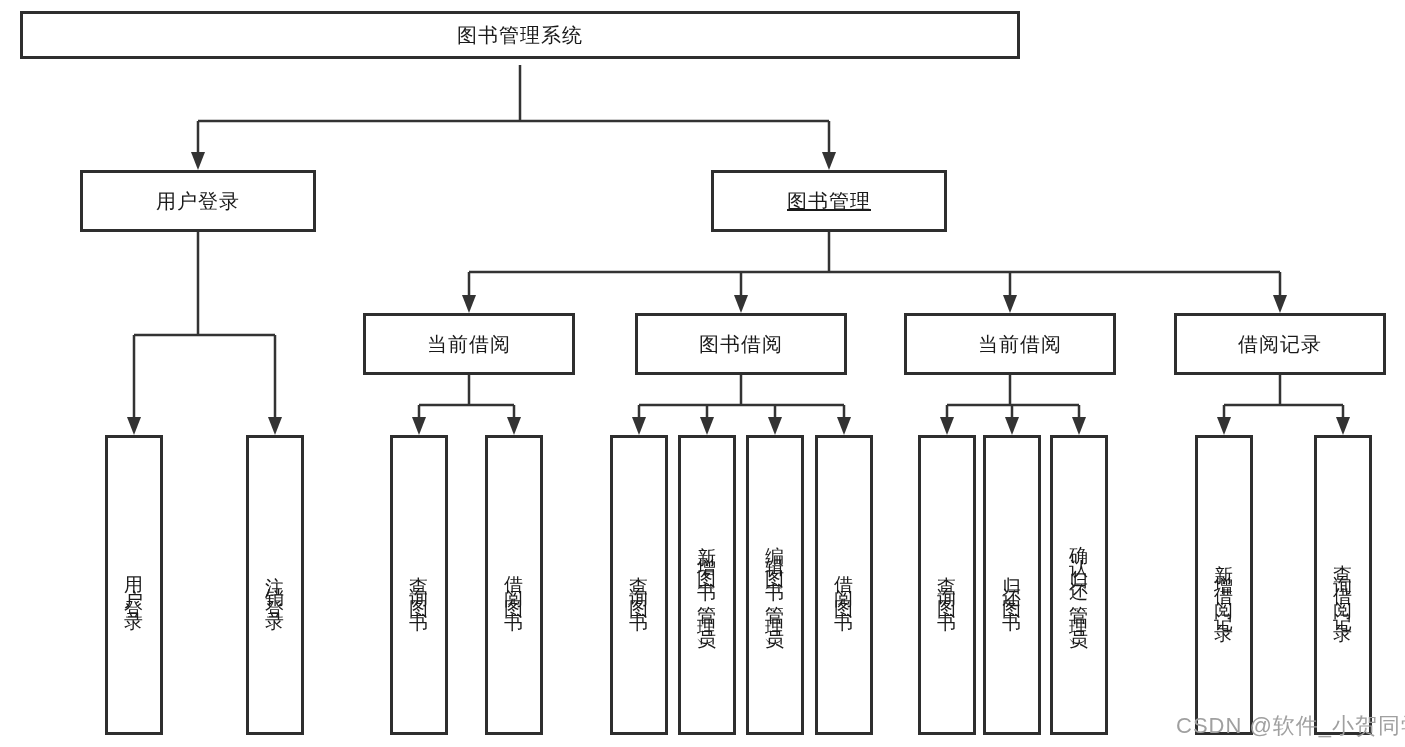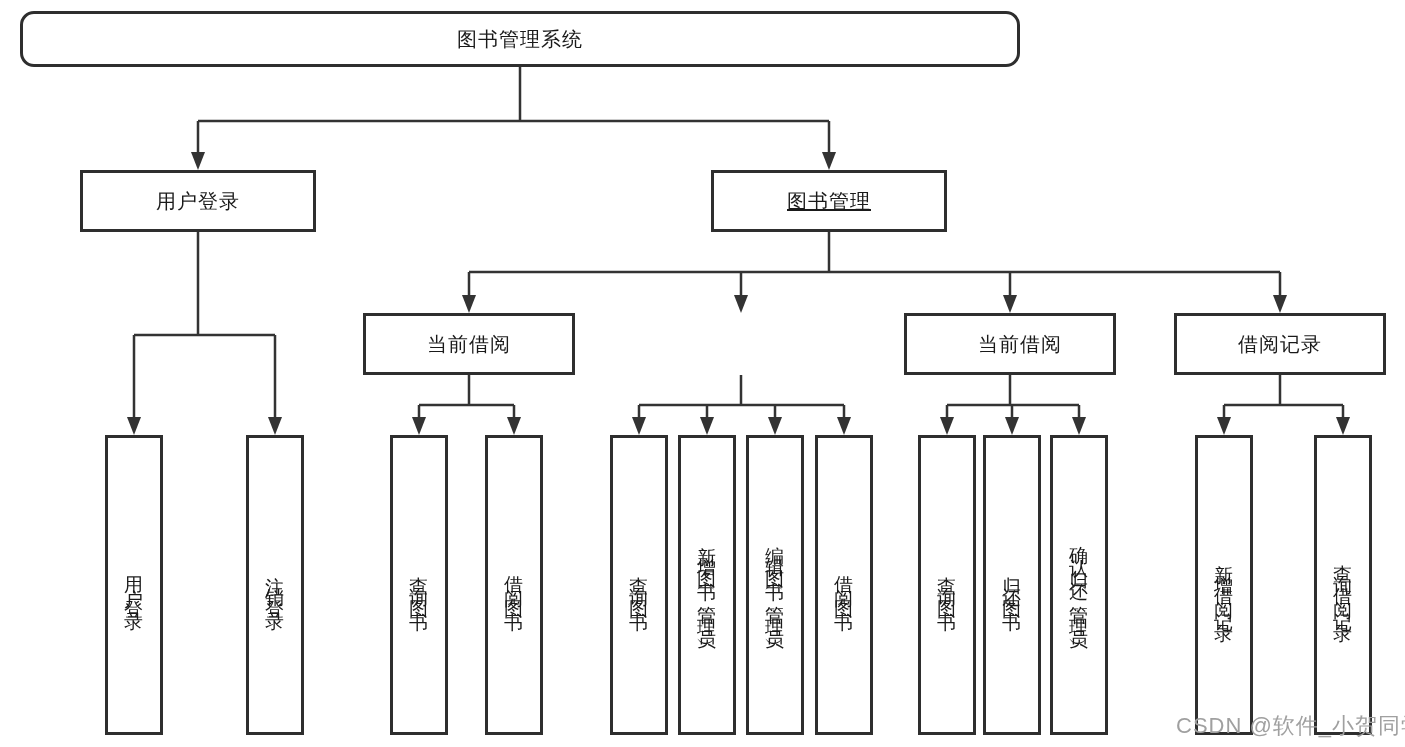--- a/index.html
+++ b/index.html
@@ -107,26 +107,27 @@
       <polygon points="768,417 782,417 775,435"></polygon>
       <polygon points="837,417 851,417 844,435"></polygon>
       <polygon points="940,417 954,417 947,435"></polygon>
       <polygon points="1005,417 1019,417 1012,435"></polygon>
       <polygon points="1072,417 1086,417 1079,435"></polygon>
       <polygon points="1217,417 1231,417 1224,435"></polygon>
       <polygon points="1336,417 1350,417 1343,435"></polygon>
     </g>
   </svg>
 
-  <div class="box" style="left:20px;top:11px;width:1000px;height:56px;border-radius:14px;">图书管理系统</div>
+  <div class="box" style="left:20px;top:11px;width:1000px;height:48px;">图书管理系统</div>
 
   <div class="box" style="left:80px;top:170px;width:236px;height:62px;">用户登录</div>
   <div class="box" style="left:711px;top:170px;width:236px;height:62px;text-decoration:underline;">图书管理</div>
 
   <div class="box" style="left:363px;top:313px;width:212px;height:62px;">当前借阅</div>
+  <div class="box" style="left:635px;top:313px;width:212px;height:62px;">图书借阅</div>
   <div class="box" style="left:904px;top:313px;width:212px;height:62px;padding-left:20px;">当前借阅</div>
   <div class="box" style="left:1174px;top:313px;width:212px;height:62px;">借阅记录</div>
 
   <div class="leaf" style="left:105px;">
     <span class="vlabel">用户登录</span>
   </div>
   <div class="leaf" style="left:246px;">
     <span class="vlabel">注销登录</span>
   </div>
 

